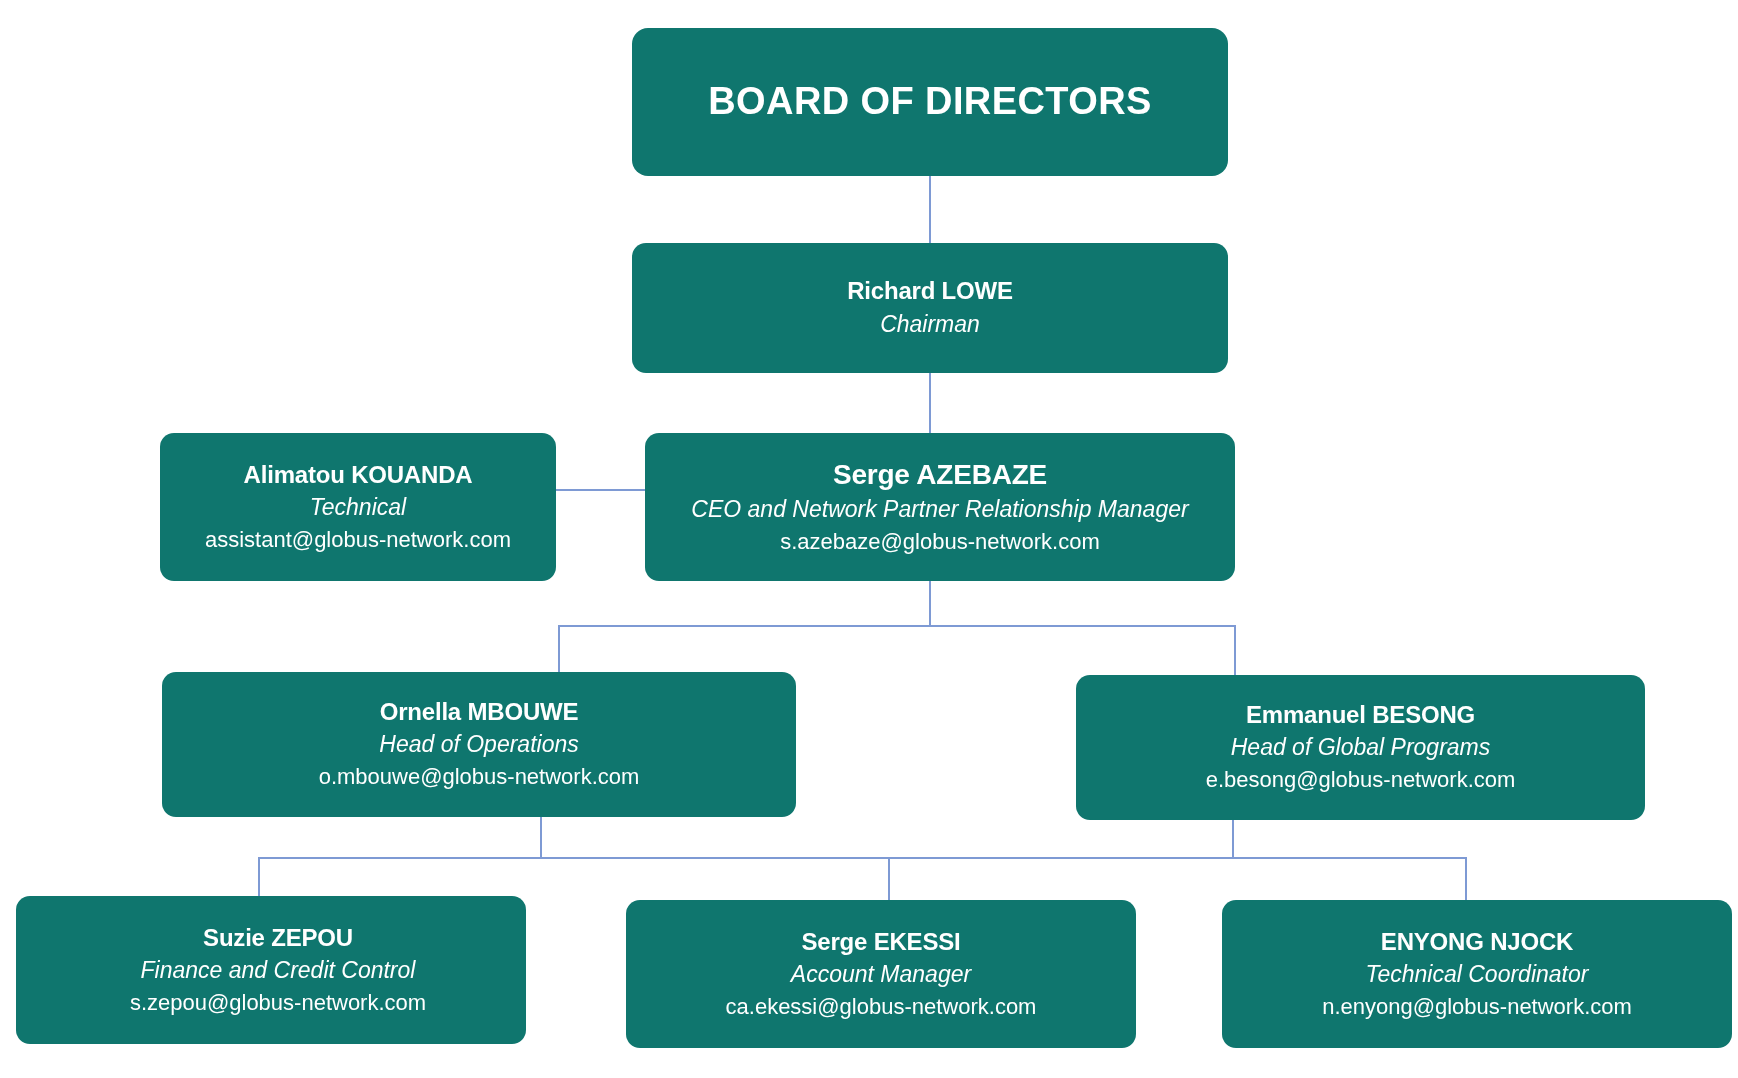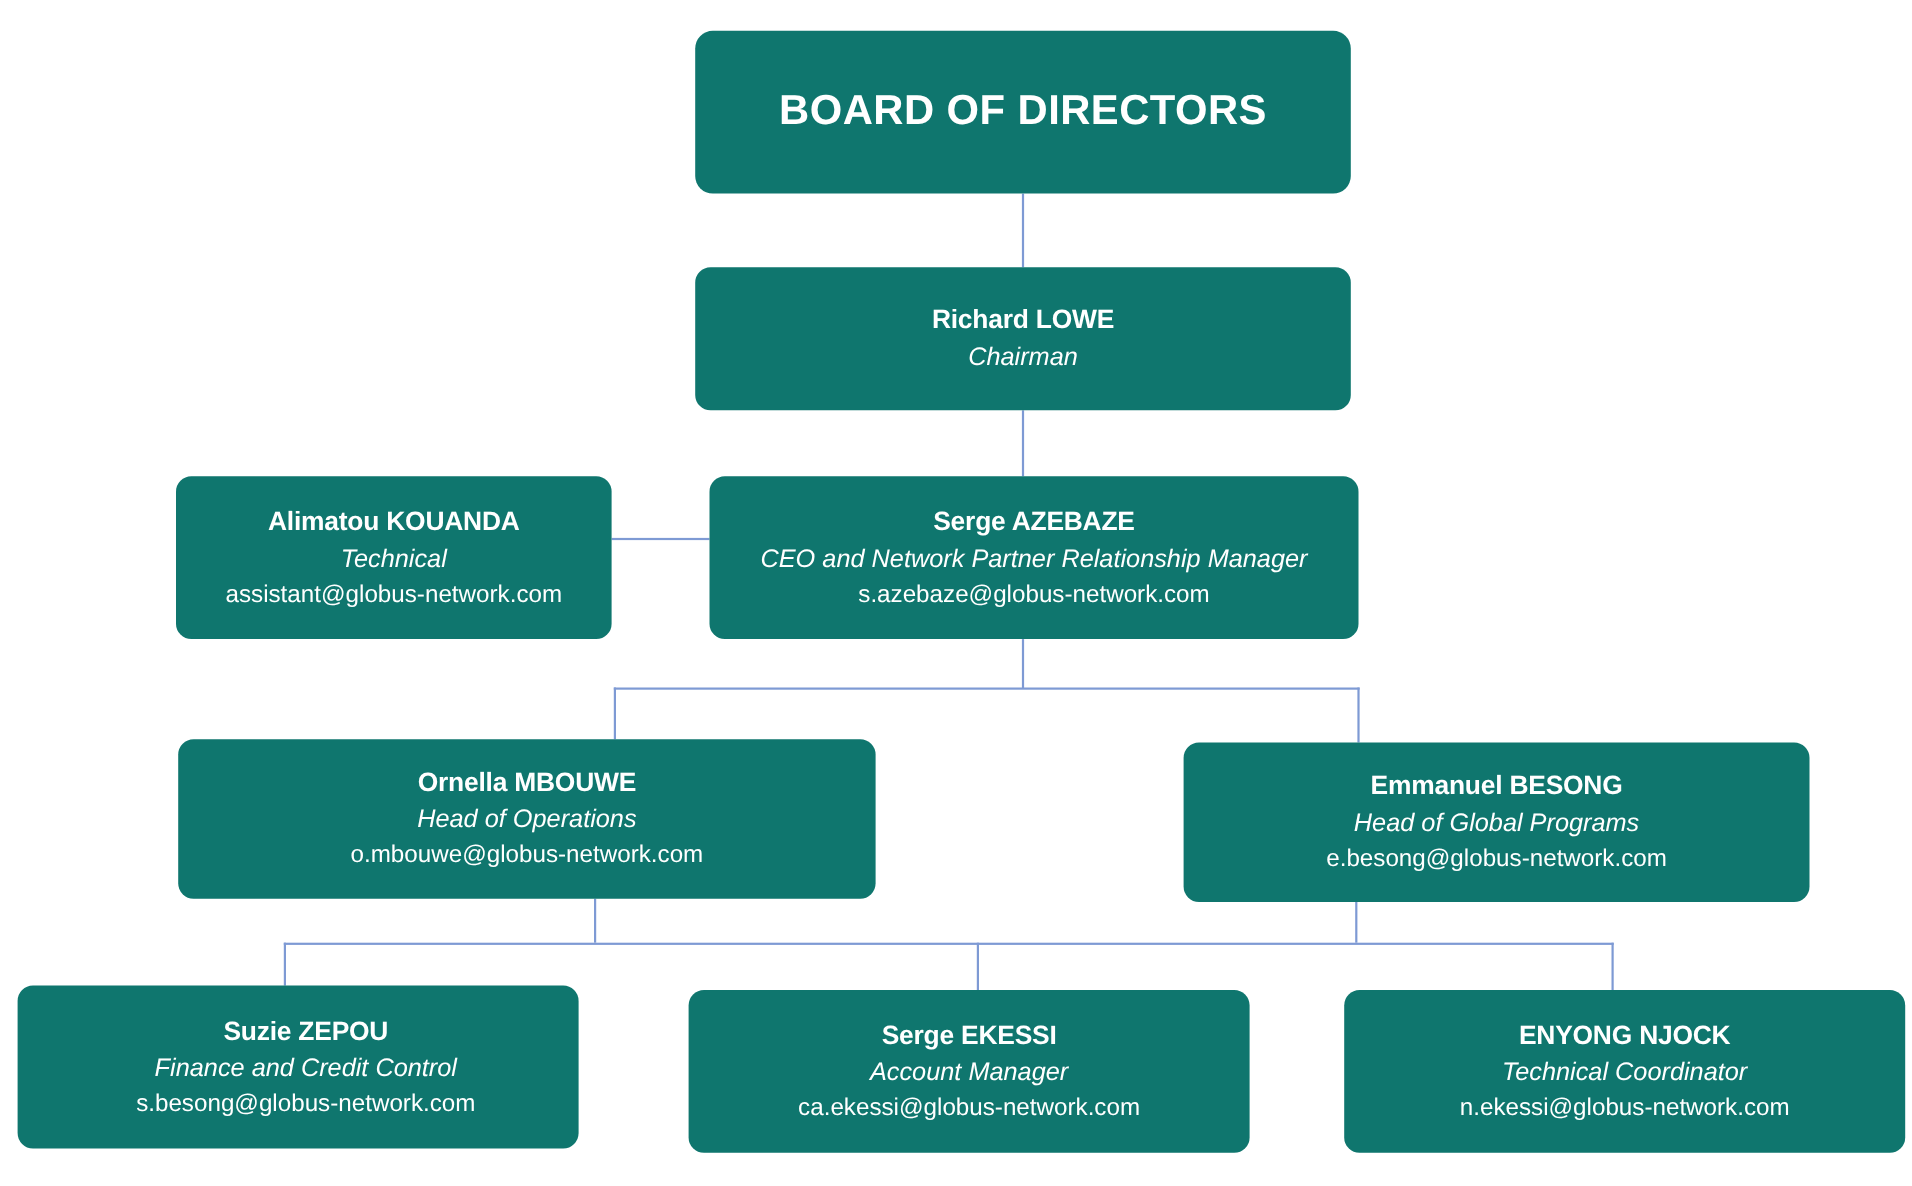--- a/index.html
+++ b/index.html
@@ -78,21 +78,21 @@
     left: 160px; top: 433px; width: 396px; height: 148px;
   }
   #node-consultant .name  { font-size: 24px; margin-bottom: 3px; }
   #node-consultant .role  { font-size: 23px; margin-bottom: 2px; }
   #node-consultant .email { font-size: 22px; }
 
   
   #node-ceo {
     left: 645px; top: 433px; width: 590px; height: 148px;
   }
-  #node-ceo .name  { font-size: 24px; margin-bottom: 3px; text-align: center; }
+  #node-ceo .name  { font-size: 28px; margin-bottom: 3px; text-align: center; }
   #node-ceo .role  { font-size: 23px; margin-bottom: 2px; }
   #node-ceo .email { font-size: 22px; }
 
   
   #node-ops {
     left: 162px; top: 672px; width: 634px; height: 145px;
   }
   #node-ops .name  { font-size: 24px; margin-bottom: 3px; }
   #node-ops .role  { font-size: 23px; margin-bottom: 2px; }
   #node-ops .email { font-size: 22px; }
@@ -175,28 +175,28 @@
 
   <div class="node" id="node-programs">
     <div class="name">Emmanuel BESONG</div>
     <div class="role">Head of Global Programs</div>
     <div class="email">e.besong@globus-network.com</div>
   </div>
 
   <div class="node leaf" id="node-finance">
     <div class="name">Suzie ZEPOU</div>
     <div class="role">Finance and Credit Control</div>
-    <div class="email">s.besong@globus-network.com</div>
+    <div class="email">s.zepou@globus-network.com</div>
   </div>
 
   <div class="node leaf" id="node-account">
     <div class="name">Serge EKESSI</div>
     <div class="role">Account Manager</div>
     <div class="email">ca.ekessi@globus-network.com</div>
   </div>
 
   <div class="node leaf" id="node-technical">
     <div class="name">ENYONG NJOCK</div>
     <div class="role">Technical Coordinator</div>
-    <div class="email">n.ekessi@globus-network.com</div>
+    <div class="email">n.enyong@globus-network.com</div>
   </div>
 
 </div>
 
 </body></html>

